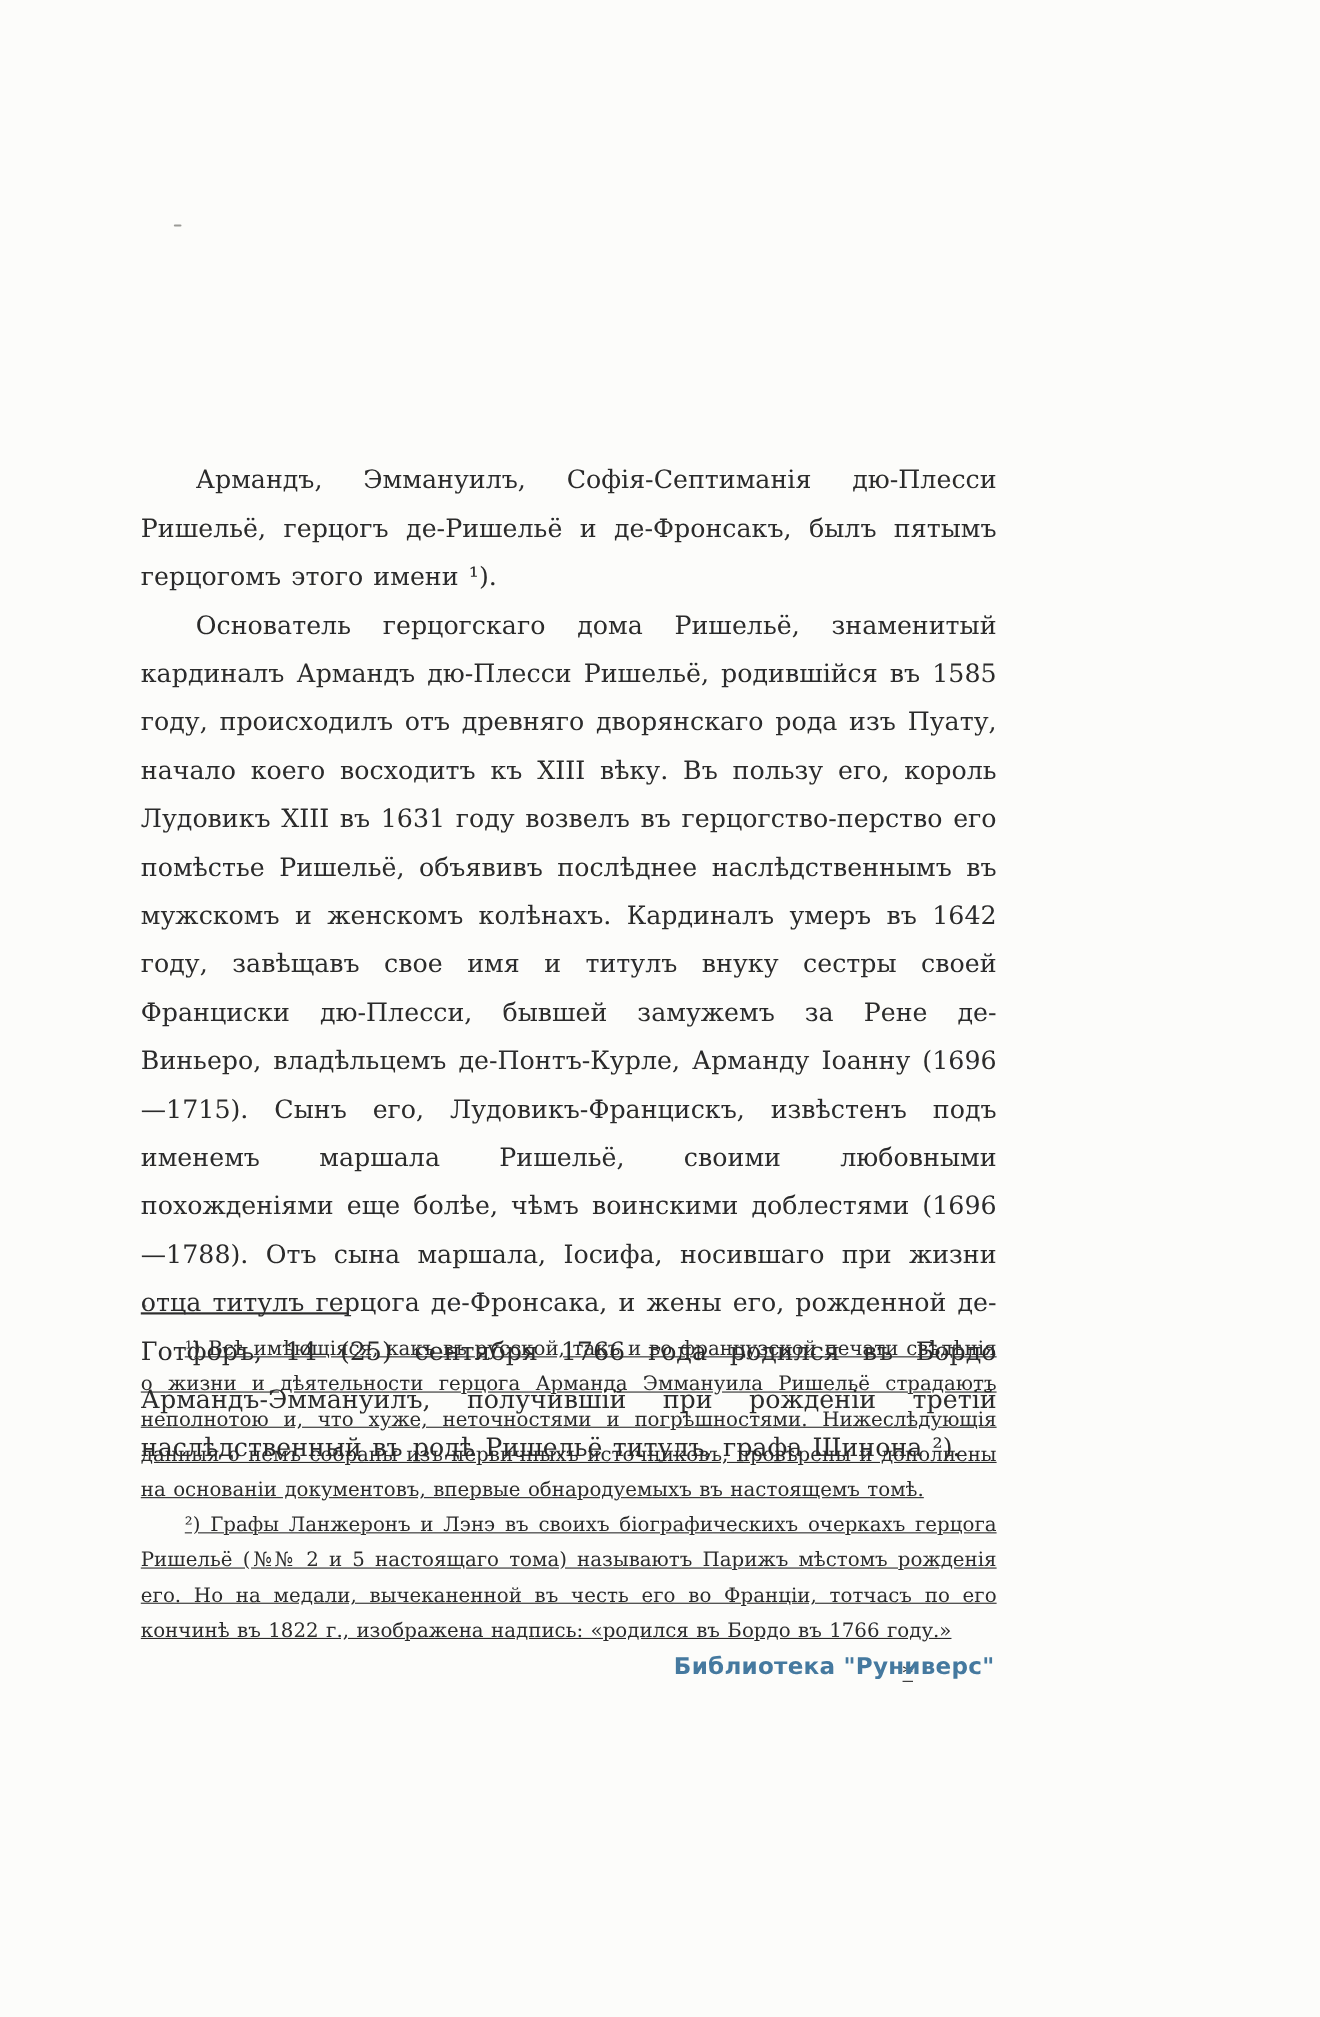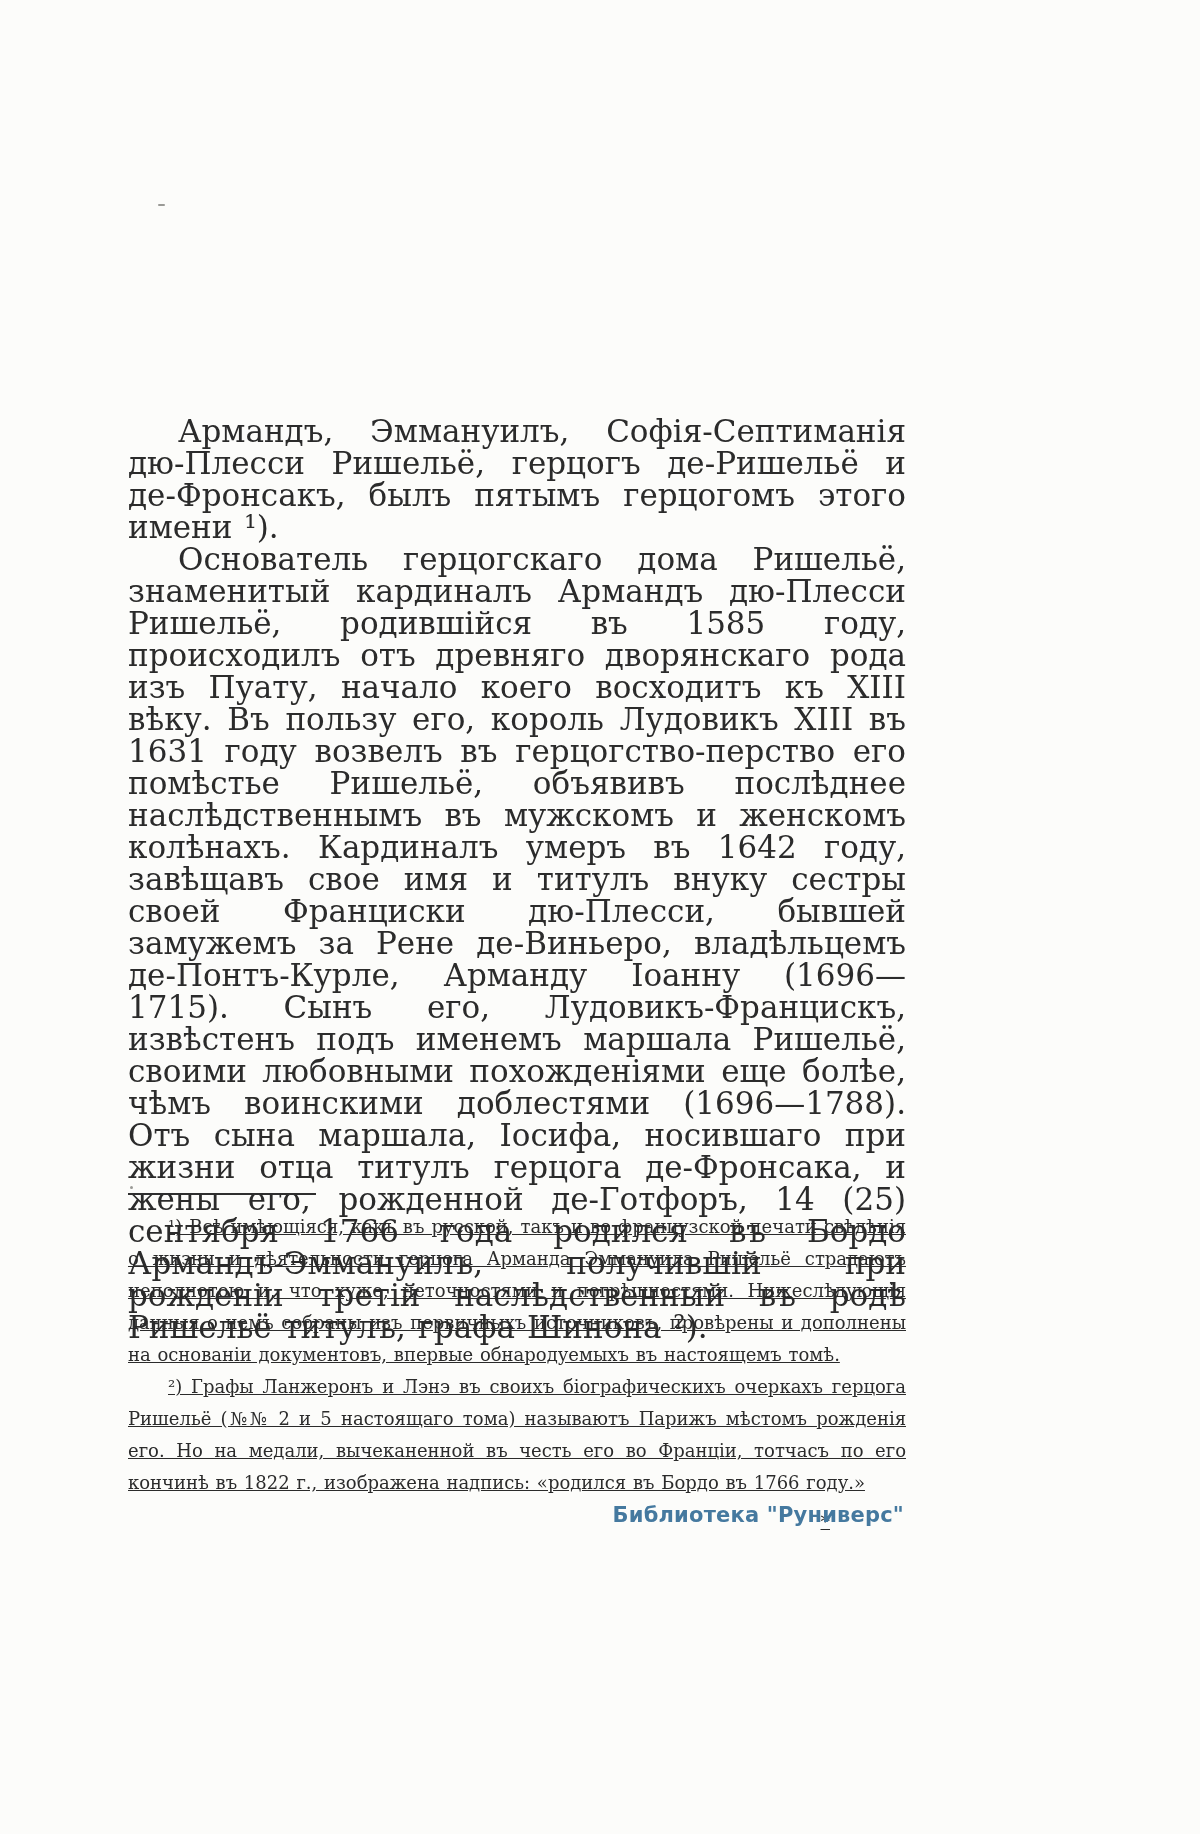--- a/index.html
+++ b/index.html
@@ -23,22 +23,22 @@
     border-radius: 1px;
   }
   .artifact-top { left: 158px; top: 204px; width: 7px; height: 2px; }
   .artifact-left { left: 130px; top: 1186px; width: 3px; height: 3px; border-radius: 50%; }
 
   .text-block {
     position: absolute;
     left: 128px;
     top: 415px;
     width: 778px;
-    font-size: 31px;
-    line-height: 32px;
+    font-size: 23px;
+    line-height: 44px;
     text-align: justify;
   }
   .body-para {
     margin: 0;
     text-indent: 50px;
     word-spacing: 2px;
   }
 
   .footnote-rule {
     position: absolute;

